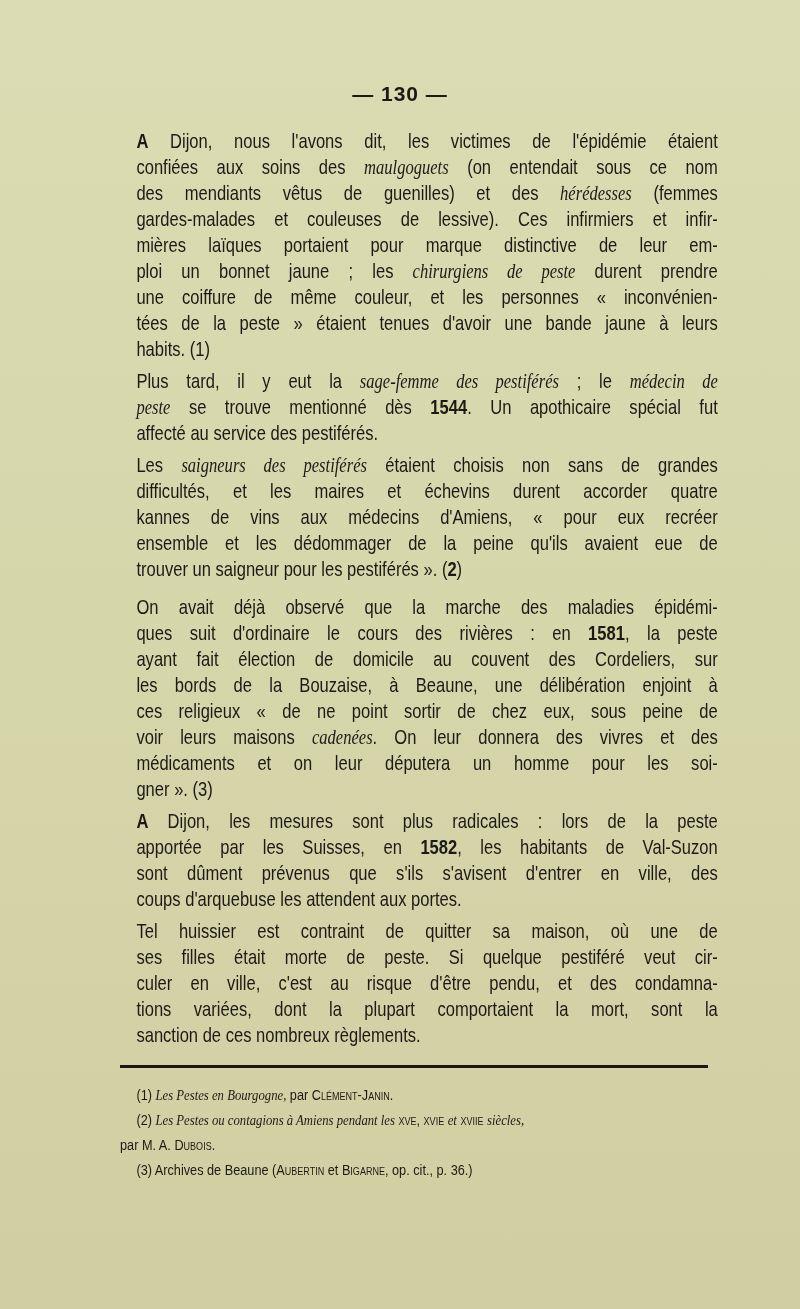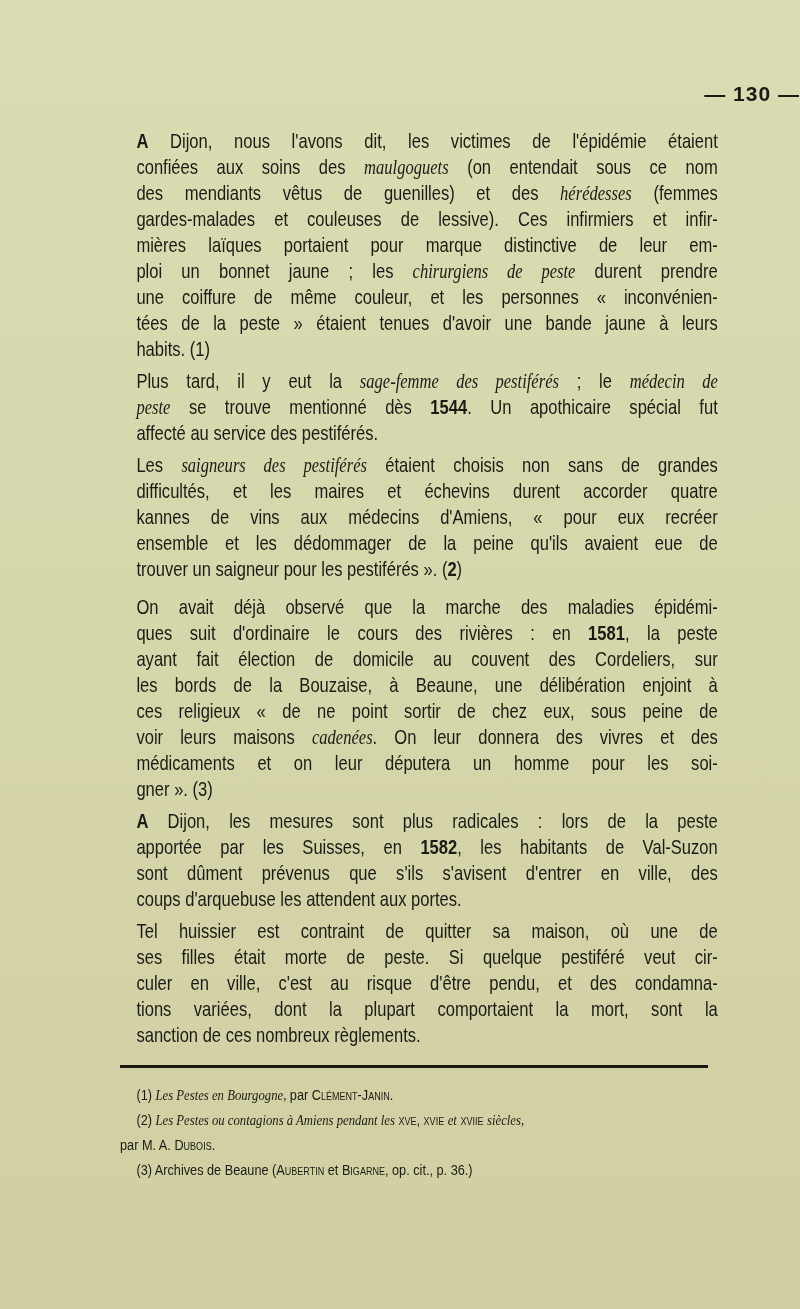--- a/index.html
+++ b/index.html
@@ -5,21 +5,21 @@
   html, body { margin:0; padding:0; }
   body {
     width:800px; height:1309px; overflow:hidden;
     background: #d8d8ac;
     background: linear-gradient(180deg, #dcdcb4 0%, #d6d6ab 50%, #cfcfa2 100%);
     font-family: "Liberation Serif", serif;
     color:#1c1a14;
     position:relative;
   }
   .page-number {
-    position:absolute; top:82px; left:0; width:800px; text-align:right;
+    position:absolute; top:82px; left:0; width:800px; text-align:center;
     font-family:"Liberation Sans", sans-serif; font-weight:bold; font-size:21px;
     letter-spacing:1px;
   }
   .body-text {
     position:absolute; left:120px; top:128px; width:598px;
     font-family:"Liberation Sans", sans-serif;
     font-size:20.2px; line-height:26px;
     text-align:justify; transform:scaleX(0.82); transform-origin:left top;
     width:729px;
   }

